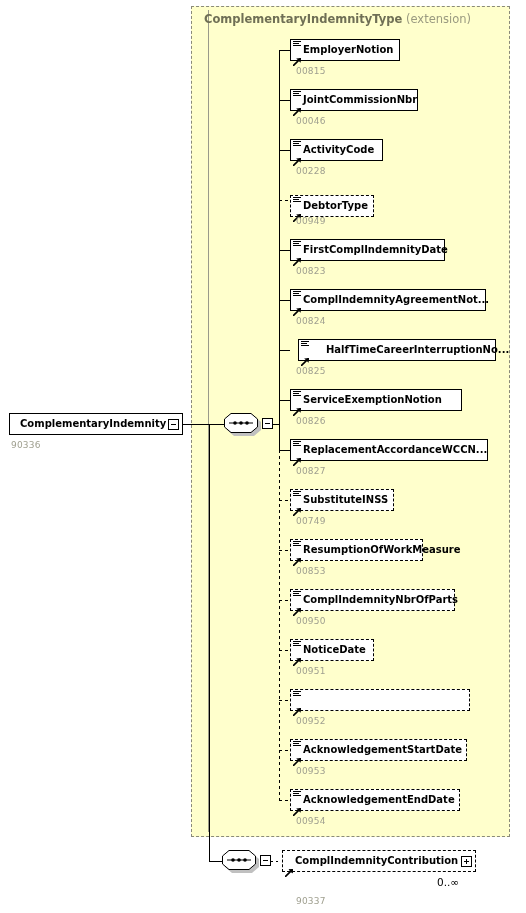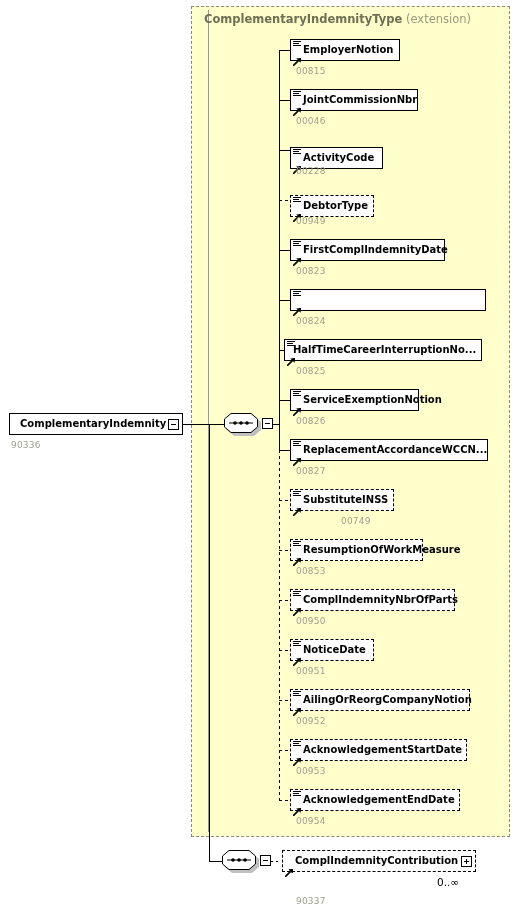--- a/index.html
+++ b/index.html
@@ -288,21 +288,21 @@
           <i></i>
           <i></i>
         </span>
         <span class="arrow-icon"><svg viewBox="0 0 8 8" xmlns="http://www.w3.org/2000/svg">
             <path d="M0 8 L8 0" stroke="#000" stroke-width="1.6" fill="none"></path>
             <polygon points="8,0 3.2,0.4 7.6,4.8" fill="#000"></polygon>
           </svg></span>
         <span class="label">JointCommissionNbr</span>
       </div>
       <div class="caption" style="left: 296px; top: 116px;">00046</div>
-      <div class="node solid" style="left: 290px; top: 139px; width: 93px; padding-left: 12px; margin-top: 8px;">
+      <div class="node solid" style="left: 290px; top: 139px; width: 93px; padding-left: 12px;">
         <div class="shadow"></div>
         <span class="lines-icon">
           <i></i>
           <i></i>
           <i></i>
         </span>
         <span class="arrow-icon"><svg viewBox="0 0 8 8" xmlns="http://www.w3.org/2000/svg">
             <path d="M0 8 L8 0" stroke="#000" stroke-width="1.6" fill="none"></path>
             <polygon points="8,0 3.2,0.4 7.6,4.8" fill="#000"></polygon>
           </svg></span>
@@ -341,37 +341,38 @@
         <div class="shadow"></div>
         <span class="lines-icon">
           <i></i>
           <i></i>
           <i></i>
         </span>
         <span class="arrow-icon"><svg viewBox="0 0 8 8" xmlns="http://www.w3.org/2000/svg">
             <path d="M0 8 L8 0" stroke="#000" stroke-width="1.6" fill="none"></path>
             <polygon points="8,0 3.2,0.4 7.6,4.8" fill="#000"></polygon>
           </svg></span>
+        <span class="label">ComplIndemnityAgreementNot...</span>
       </div>
       <div class="caption" style="left: 296px; top: 316px;">00824</div>
-      <div class="node solid" style="left: 284px; top: 339px; width: 198px; padding-left: 8px;">
+      <div class="node solid" style="left: 298px; top: 339px; width: 198px; padding-left: 27px;">
         <div class="shadow"></div>
         <span class="lines-icon">
           <i></i>
           <i></i>
           <i></i>
         </span>
         <span class="arrow-icon"><svg viewBox="0 0 8 8" xmlns="http://www.w3.org/2000/svg">
             <path d="M0 8 L8 0" stroke="#000" stroke-width="1.6" fill="none"></path>
             <polygon points="8,0 3.2,0.4 7.6,4.8" fill="#000"></polygon>
           </svg></span>
         <span class="label">HalfTimeCareerInterruptionNo...</span>
       </div>
       <div class="caption" style="left: 296px; top: 366px;">00825</div>
-      <div class="node solid" style="left: 290px; top: 389px; width: 129px; padding-left: 12px;">
+      <div class="node solid" style="left: 290px; top: 389px; width: 172px; padding-left: 12px;">
         <div class="shadow"></div>
         <span class="lines-icon">
           <i></i>
           <i></i>
           <i></i>
         </span>
         <span class="arrow-icon"><svg viewBox="0 0 8 8" xmlns="http://www.w3.org/2000/svg">
             <path d="M0 8 L8 0" stroke="#000" stroke-width="1.6" fill="none"></path>
             <polygon points="8,0 3.2,0.4 7.6,4.8" fill="#000"></polygon>
           </svg></span>
@@ -398,21 +399,21 @@
           <i></i>
           <i></i>
           <i></i>
         </span>
         <span class="arrow-icon"><svg viewBox="0 0 8 8" xmlns="http://www.w3.org/2000/svg">
             <path d="M0 8 L8 0" stroke="#000" stroke-width="1.6" fill="none"></path>
             <polygon points="8,0 3.2,0.4 7.6,4.8" fill="#000"></polygon>
           </svg></span>
         <span class="label">SubstituteINSS</span>
       </div>
-      <div class="caption" style="left: 296px; top: 516px; margin-left: 45px;">00749</div>
+      <div class="caption" style="left: 296px; top: 516px;">00749</div>
       <div class="node dashed" style="left: 290px; top: 539px; width: 133px; padding-left: 12px;">
         <div class="shadow"></div>
         <span class="lines-icon">
           <i></i>
           <i></i>
           <i></i>
         </span>
         <span class="arrow-icon"><svg viewBox="0 0 8 8" xmlns="http://www.w3.org/2000/svg">
             <path d="M0 8 L8 0" stroke="#000" stroke-width="1.6" fill="none"></path>
             <polygon points="8,0 3.2,0.4 7.6,4.8" fill="#000"></polygon>
@@ -452,21 +453,20 @@
         <div class="shadow"></div>
         <span class="lines-icon">
           <i></i>
           <i></i>
           <i></i>
         </span>
         <span class="arrow-icon"><svg viewBox="0 0 8 8" xmlns="http://www.w3.org/2000/svg">
             <path d="M0 8 L8 0" stroke="#000" stroke-width="1.6" fill="none"></path>
             <polygon points="8,0 3.2,0.4 7.6,4.8" fill="#000"></polygon>
           </svg></span>
-        <span class="label">AilingOrReorgCompanyNotion</span>
       </div>
       <div class="caption" style="left: 296px; top: 716px;">00952</div>
       <div class="node dashed" style="left: 290px; top: 739px; width: 177px; padding-left: 12px;">
         <div class="shadow"></div>
         <span class="lines-icon">
           <i></i>
           <i></i>
           <i></i>
         </span>
         <span class="arrow-icon"><svg viewBox="0 0 8 8" xmlns="http://www.w3.org/2000/svg">

